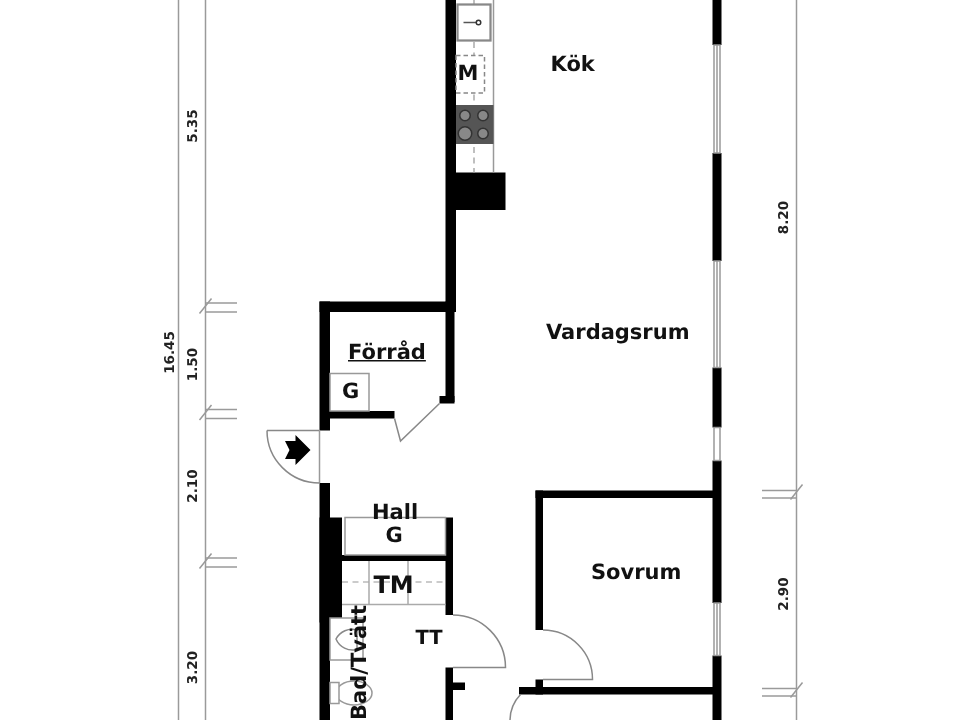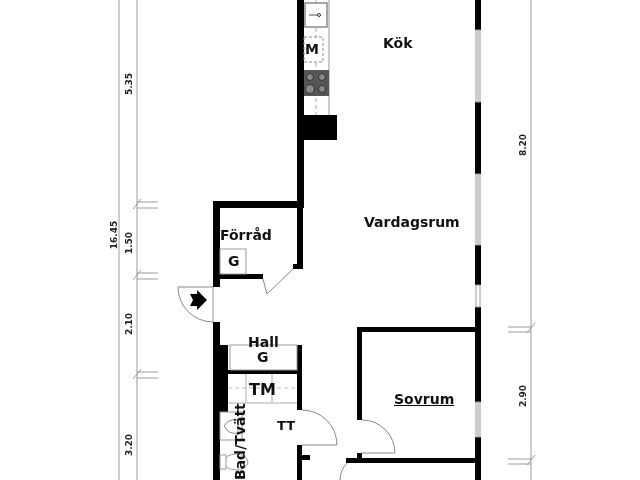--- a/index.html
+++ b/index.html
@@ -128,25 +128,25 @@
       <rect x="220" y="455" width="6" height="14" fill="#fff" stroke="#999" stroke-width="1"></rect>
     </g>
   </g>
 
   <path d="M302 410 A35 35 0 0 1 337 445 L302 445" fill="none" stroke="#888" stroke-width="1"></path>
 
   <path d="M362 420 A33 33 0 0 1 395 453 L362 453" fill="none" stroke="#888" stroke-width="1"></path>
   <path d="M347 463 A25 25 0 0 0 340 480" fill="none" stroke="#888" stroke-width="1"></path>
 </svg>
 
-<div class="room-label" style="left:383px; top:35px;">Kök</div>
+<div class="room-label" style="left:367px; top:35px;">Kök</div>
 <div class="room-label" style="left:364px; top:214px;">Vardagsrum</div>
-<div class="room-label" style="left:220px; top:227px;">Förråd</div>
+<div class="room-label" style="left:232px; top:227px;text-decoration:underline;">Förråd</div>
 <div class="room-label" style="left:248px; top:302px;margin-top:32px;">Hall</div>
-<div class="room-label" style="left:394px; top:391px;text-decoration:underline;">Sovrum</div>
+<div class="room-label" style="left:394px; top:374px;">Sovrum</div>
 <div class="room-label" style="left:232px; top:430px; transform:rotate(-90deg); transform-origin:left top; top:480px;">Bad/Tvätt</div>
 
 <div class="fix-label" style="left:305px; top:41px;">M</div>
 <div class="fix-label" style="left:228px; top:253px;">G</div>
 <div class="fix-label" style="left:257px; top:349px;">G</div>
 <div class="fix-label" style="left:249px; top:380px; font-size:16px;">TM</div>
 <div class="fix-label" style="left:277px; top:380px; font-size:13px;margin-top:38px;">TT</div>
 
 <div class="dim-label" style="left:100px; top:230px;">16.45</div>
 <div class="dim-label" style="left:118px; top:79px;">5.35</div>

